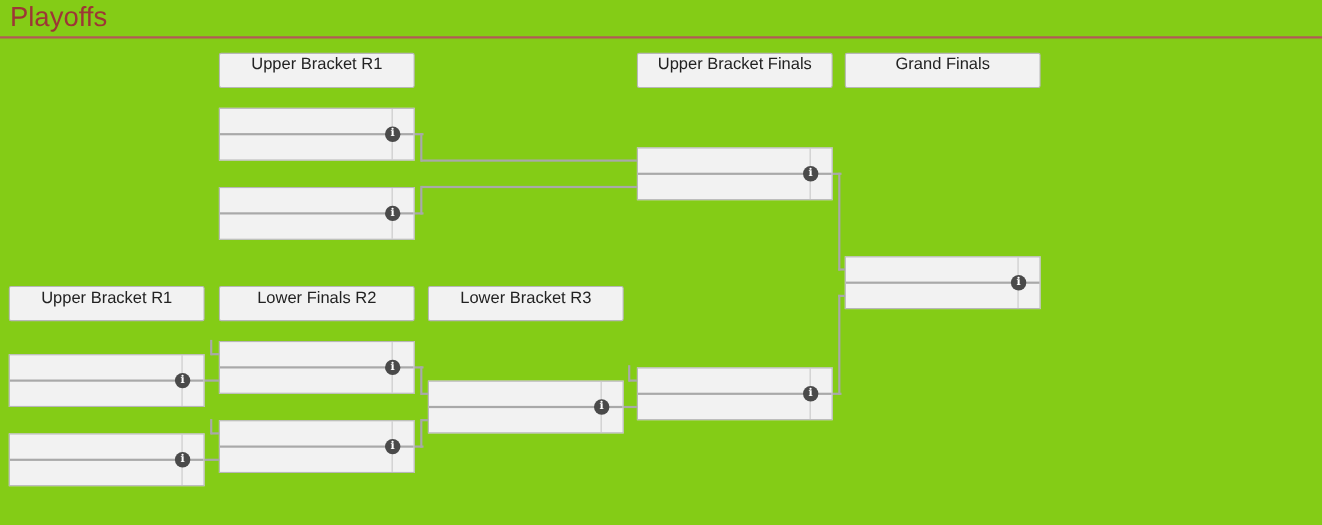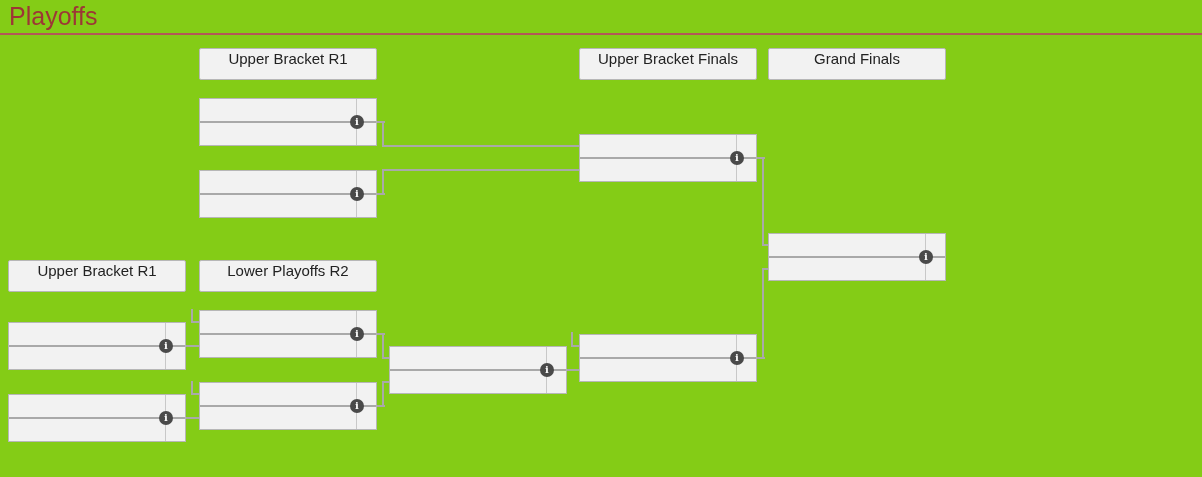--- a/index.html
+++ b/index.html
@@ -32,21 +32,22 @@
 <body>
 
 <div class="page">
   <h2 class="title">Playoffs</h2>
   <div class="title-rule"></div>
 
   <div class="rh" style="left:199px;top:48px">Upper Bracket R1</div>
   <div class="rh" style="left:579px;top:48px">Upper Bracket Finals</div>
   <div class="rh" style="left:768px;top:48px">Grand Finals</div>
   <div class="rh" style="left:8px;top:260px">Upper Bracket R1</div>
-  <div class="rh" style="left:199px;top:260px">Lower Playoffs R2</div>
+  <div class="rh" style="left:199px;top:260px">Lower Finals R2</div>
+  <div class="rh" style="left:389px;top:260px">Lower Bracket R3</div>
 
   <div class="cn h" style="left:377px;top:121px;width:8px"></div>
   <div class="cn v" style="left:382px;top:121px;height:26px"></div>
   <div class="cn h" style="left:383px;top:145px;width:196px"></div>
   <div class="cn h" style="left:377px;top:193px;width:8px"></div>
   <div class="cn v" style="left:382px;top:169px;height:26px"></div>
   <div class="cn h" style="left:383px;top:169px;width:196px"></div>
 
   <div class="cn h" style="left:757px;top:157px;width:8px"></div>
   <div class="cn v" style="left:762px;top:157px;height:89px"></div>

